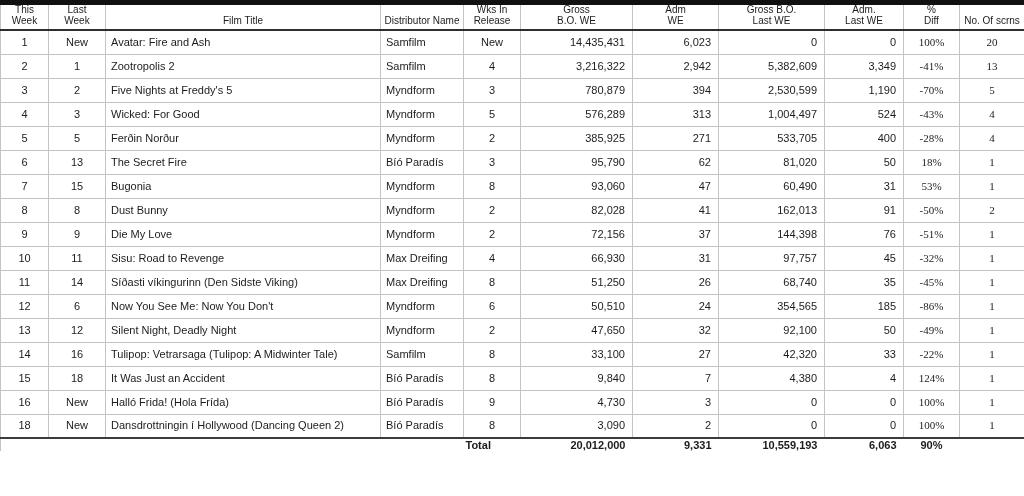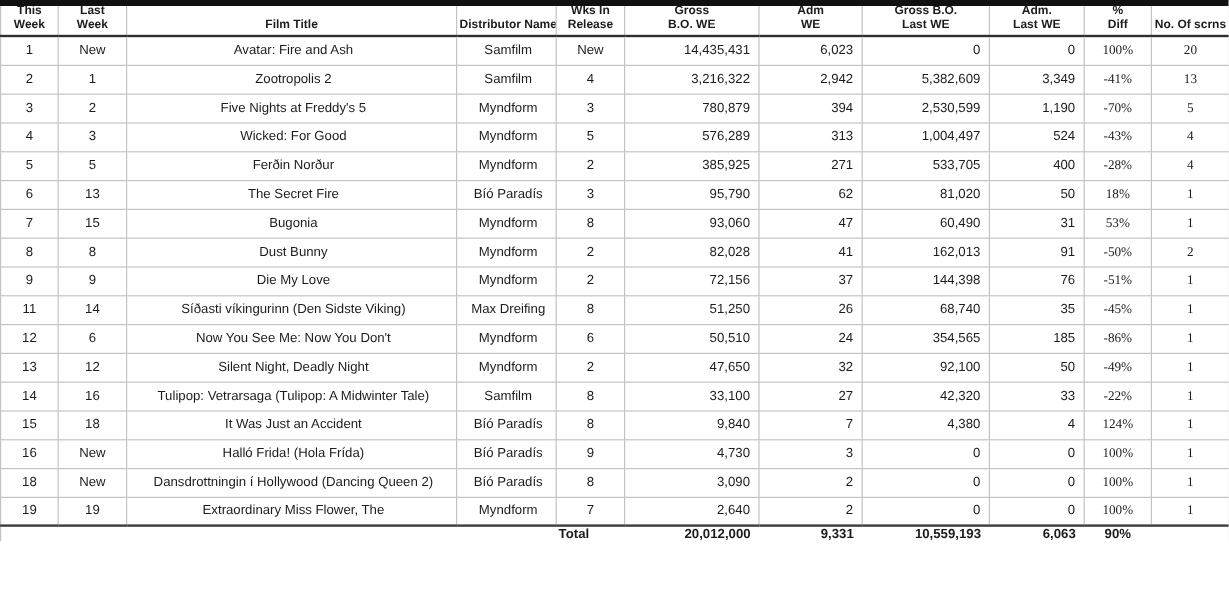--- a/index.html
+++ b/index.html
@@ -36,21 +36,21 @@
   col.c6  { width: 112px; }
   col.c7  { width: 86px; }
   col.c8  { width: 106px; }
   col.c9  { width: 79px; }
   col.c10 { width: 56px; }
   col.c11 { width: 65px; }
 
   thead th {
     height: 22px;
     font-size: 10px;
-    font-weight: bold;
+    font-weight: normal;
     line-height: 10.5px;
     text-align: center;
     vertical-align: bottom;
     padding: 0 2px 3px 2px;
     border-left: 1px solid #c4c4c4;
     border-right: 1px solid #c4c4c4;
     border-bottom: 2px solid #2f2f2f;
     white-space: nowrap;
     overflow: hidden;
   }
@@ -60,21 +60,21 @@
     font-size: 11px;
     line-height: 13px;
     vertical-align: middle;
     border: 1px solid #c4c4c4;
     padding: 0 2px;
     white-space: nowrap;
     overflow: hidden;
   }
   
   tbody td:nth-child(1), tbody td:nth-child(2) { text-align: center; }
-  tbody td:nth-child(3), tbody td:nth-child(4) { text-align: center; padding-left: 5px; }
+  tbody td:nth-child(3), tbody td:nth-child(4) { text-align: left; padding-left: 5px; }
   tbody td:nth-child(5) { text-align: center; }
   tbody td:nth-child(6), tbody td:nth-child(7),
   tbody td:nth-child(8), tbody td:nth-child(9) { text-align: right; padding-right: 7px; }
   tbody td:nth-child(10), tbody td:nth-child(11) { text-align: center; font-family: Liberation Serif, serif; }
 
   tfoot td {
     height: 13px;
     font-size: 11px;
     font-weight: bold;
     line-height: 12px;
@@ -236,20 +236,33 @@
           <td>Myndform</td>
           <td>2</td>
           <td>72,156</td>
           <td>37</td>
           <td>144,398</td>
           <td>76</td>
           <td>-51%</td>
           <td>1</td>
         </tr>
         <tr>
+          <td>10</td>
+          <td>11</td>
+          <td>Sisu: Road to Revenge</td>
+          <td>Max Dreifing</td>
+          <td>4</td>
+          <td>66,930</td>
+          <td>31</td>
+          <td>97,757</td>
+          <td>45</td>
+          <td>-32%</td>
+          <td>1</td>
+        </tr>
+        <tr>
           <td>11</td>
           <td>14</td>
           <td>Síðasti víkingurinn (Den Sidste Viking)</td>
           <td>Max Dreifing</td>
           <td>8</td>
           <td>51,250</td>
           <td>26</td>
           <td>68,740</td>
           <td>35</td>
           <td>-45%</td>
@@ -326,33 +339,20 @@
           <td>Dansdrottningin í Hollywood (Dancing Queen 2)</td>
           <td>Bíó Paradís</td>
           <td>8</td>
           <td>3,090</td>
           <td>2</td>
           <td>0</td>
           <td>0</td>
           <td>100%</td>
           <td>1</td>
         </tr>
-        <tr>
-          <td>19</td>
-          <td>19</td>
-          <td>Extraordinary Miss Flower, The</td>
-          <td>Myndform</td>
-          <td>7</td>
-          <td>2,640</td>
-          <td>2</td>
-          <td>0</td>
-          <td>0</td>
-          <td>100%</td>
-          <td>1</td>
-        </tr>
       </tbody>
     <tfoot>
       <tr id="total-row">
           <td></td>
           <td></td>
           <td></td>
           <td></td>
           <td>Total</td>
           <td>20,012,000</td>
           <td>9,331</td>

